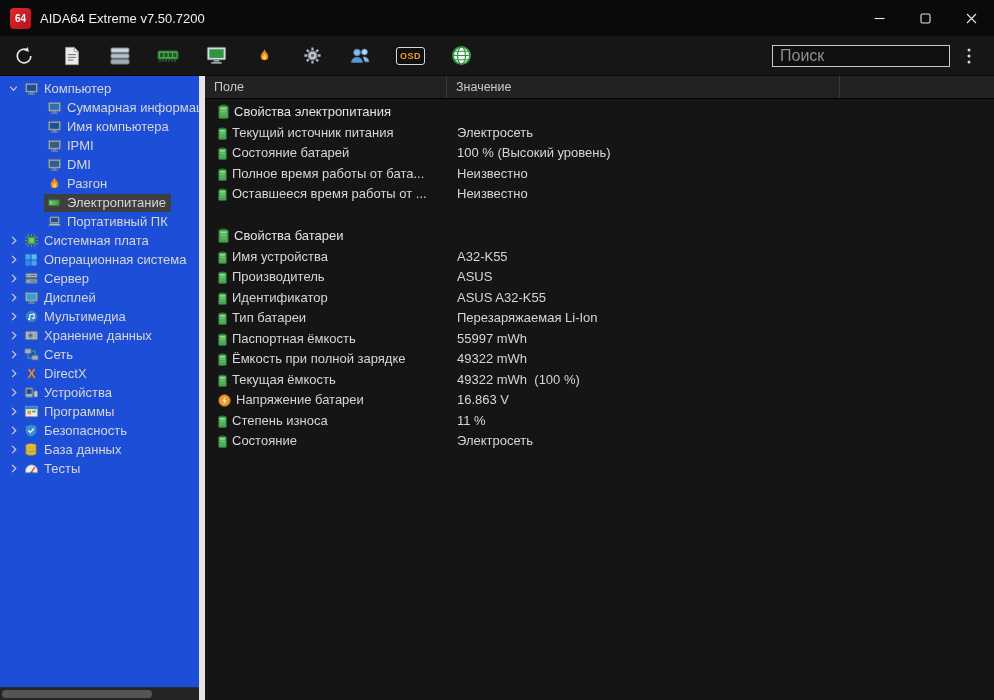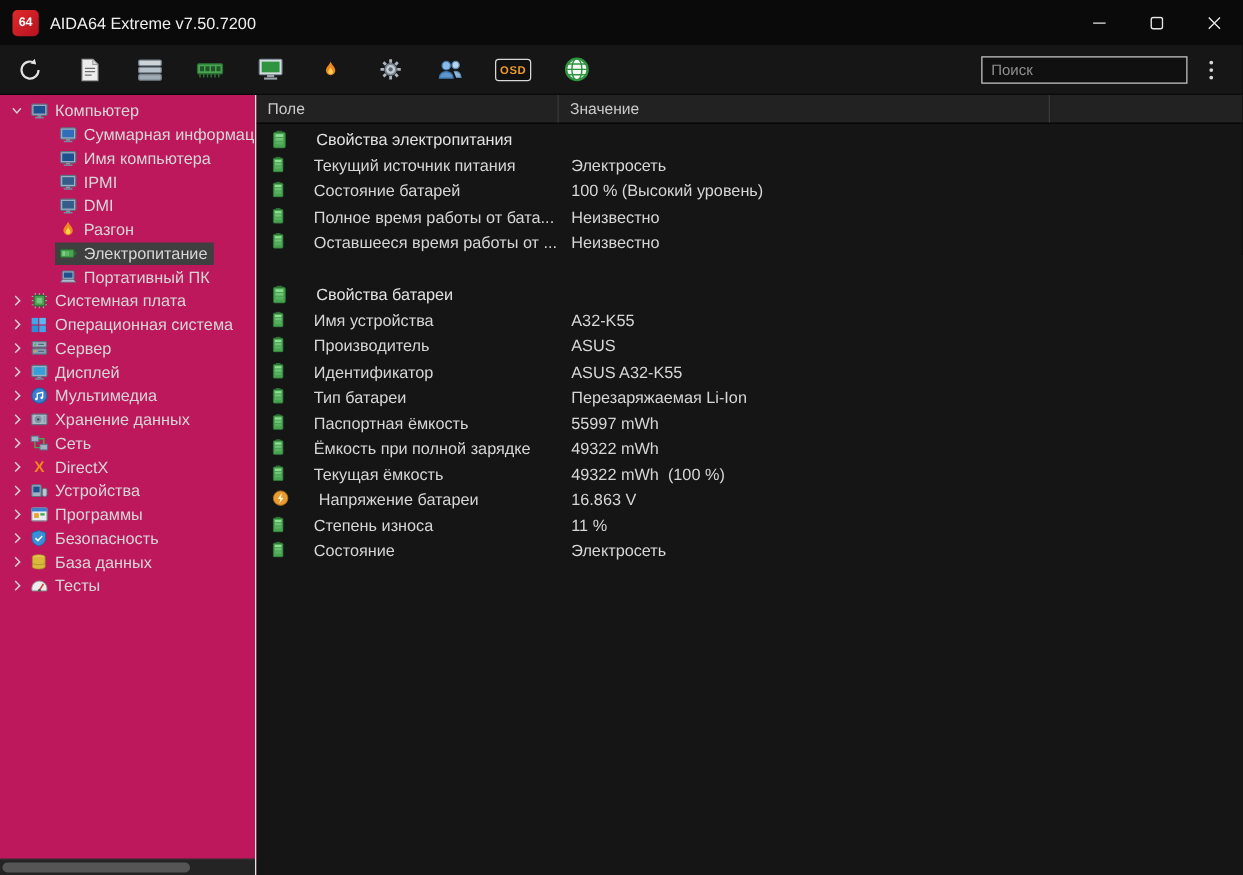--- a/index.html
+++ b/index.html
@@ -31,33 +31,33 @@
   }
   .tb-icons { display:flex; align-items:center; gap:24px; }
   .tb-btn { width:24px; height:24px; display:flex; align-items:center; justify-content:center; }
   .tb-btn.osd-badge {
     width:auto; height:auto; border:1px solid #d8d8d8; border-radius:3px;
     background:#101010; color:#ef9a2d; font-size:9px; font-weight:bold;
     padding:3px 3px; letter-spacing:.5px;
   }
   .tb-right { display:flex; align-items:center; gap:12px; margin-right:18px; }
   .search {
-    width:165px; height:22px; background:#101010; border:1px solid #c9c9c9;
-    color:#f97316; font-size:12px; padding:0 7px; outline:none;
+    width:178px; height:22px; background:#101010; border:1px solid #c9c9c9;
+    color:#f97316; font-size:16px; padding:0 7px; outline:none;
     font-family:"Liberation Sans", sans-serif;
   }
   .search::placeholder { color:#8f8f8f; }
   .kebab { width:14px; height:18px; display:flex; align-items:center; justify-content:center; }
 
   
   .content { flex:1 1 auto; display:flex; min-height:0; }
 
   
   .sidebar {
-    width:205px; flex:0 0 205px; background:#be185d; border-right:1px solid #e5e5e5;
+    width:205px; flex:0 0 205px; background:#1d4ed8; border-right:6px solid #e5e5e5;
     position:relative; overflow:hidden; padding-top:3px;
   }
   .tree-row { height:19px; display:flex; align-items:center; white-space:nowrap;
     color:#d6d6d6; font-size:13px; cursor:default; }
   .tree-row.level-0 { padding-left:5px; }
   .tree-row.level-1 { padding-left:44px; }
   .chevron { width:16px; height:16px; display:flex; align-items:center; justify-content:center; flex:0 0 16px; }
   .tree-body { display:flex; align-items:center; gap:5px; padding:1px 5px 1px 2px; }
   .tree-row.selected .tree-body { background:#3f3f3f; }
   .tree-icon { width:16px; height:16px; display:flex; align-items:center; justify-content:center; flex:0 0 16px; }
@@ -70,21 +70,21 @@
   .table-header {
     height:23px; flex:0 0 23px; background:#222; border-bottom:1px solid #020202;
     display:flex; color:#c9c9c9; font-size:12.5px;
   }
   .th { display:flex; align-items:center; height:100%; }
   .th-field { width:242px; flex:0 0 242px; padding-left:9px; border-right:1px solid #3a3a3a; }
   .th-value { width:393px; flex:0 0 393px; padding-left:9px; border-right:1px solid #3a3a3a; }
   .th-rest { flex:1 1 auto; }
   .table-body { padding-top:2px; overflow:hidden; }
   .t-row { height:20.5px; display:flex; align-items:center; font-size:13px; color:#d6d6d6; }
-  .t-field { width:242px; flex:0 0 242px; padding-left:13px; display:flex; align-items:flex-start; gap:24px;
+  .t-field { width:242px; flex:0 0 242px; padding-left:13px; display:flex; align-items:flex-end; gap:5px;
     overflow:hidden; white-space:nowrap; }
   .row-icon { display:flex; align-items:center; justify-content:center; flex:0 0 auto; }
   .t-value { padding-left:10px; white-space:pre; }
   .t-section { height:21px; color:#e2e2e2; }
   .t-spacer { height:21px; }
 </style>
 </head>
 <body>
 
 <div class="window">

